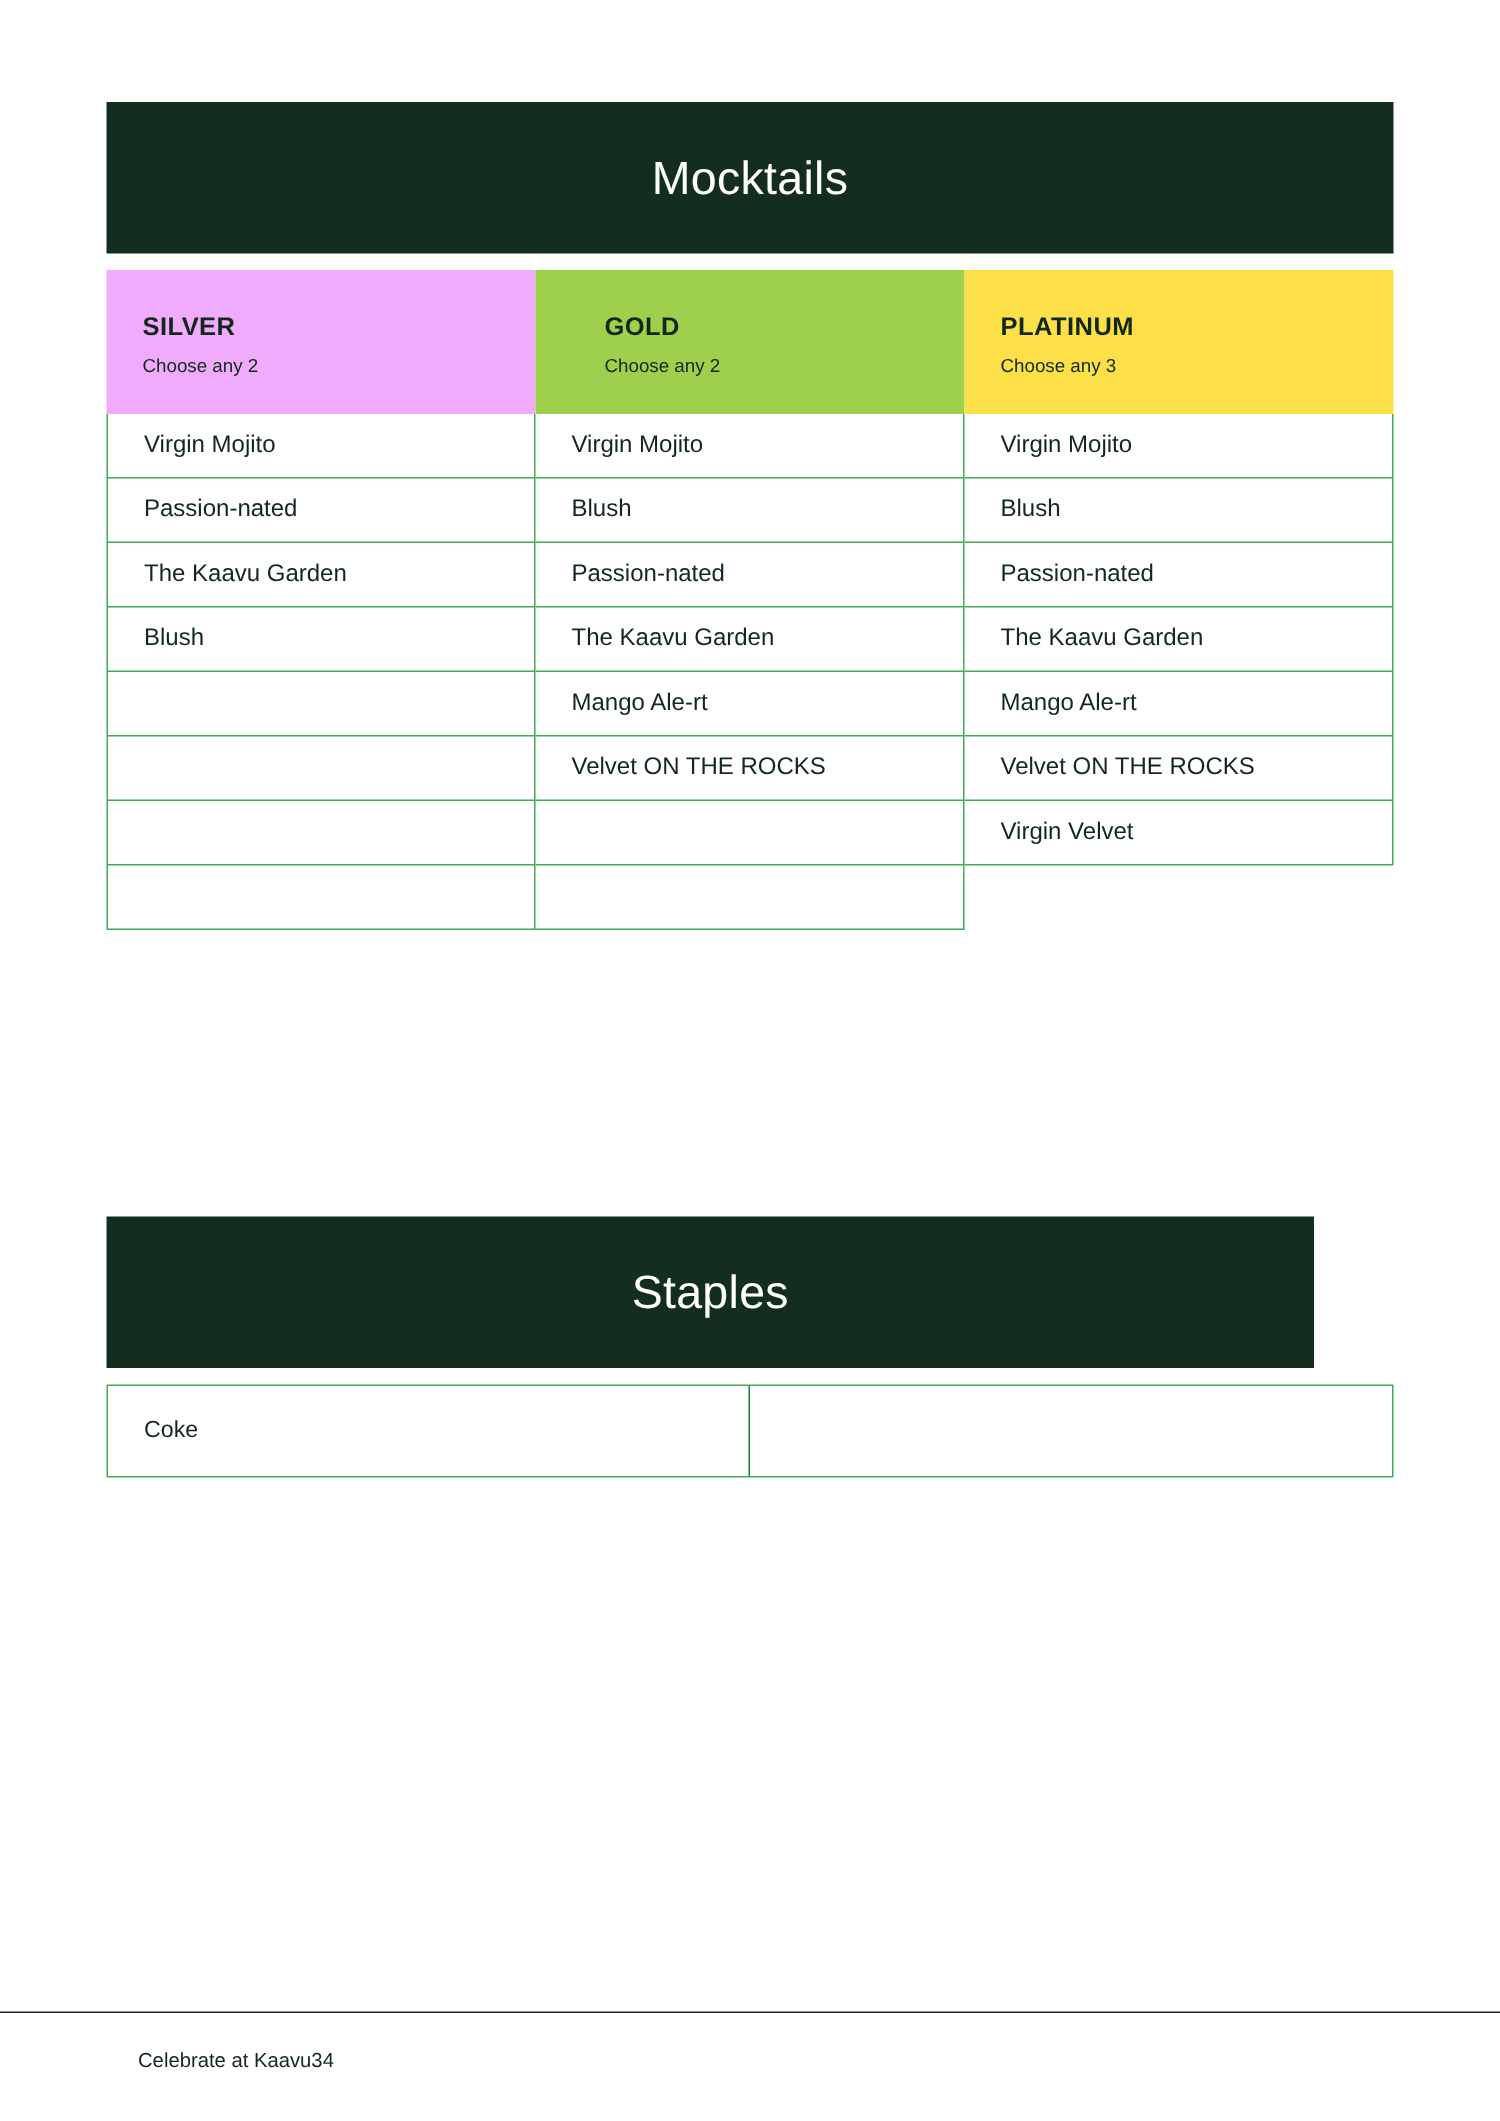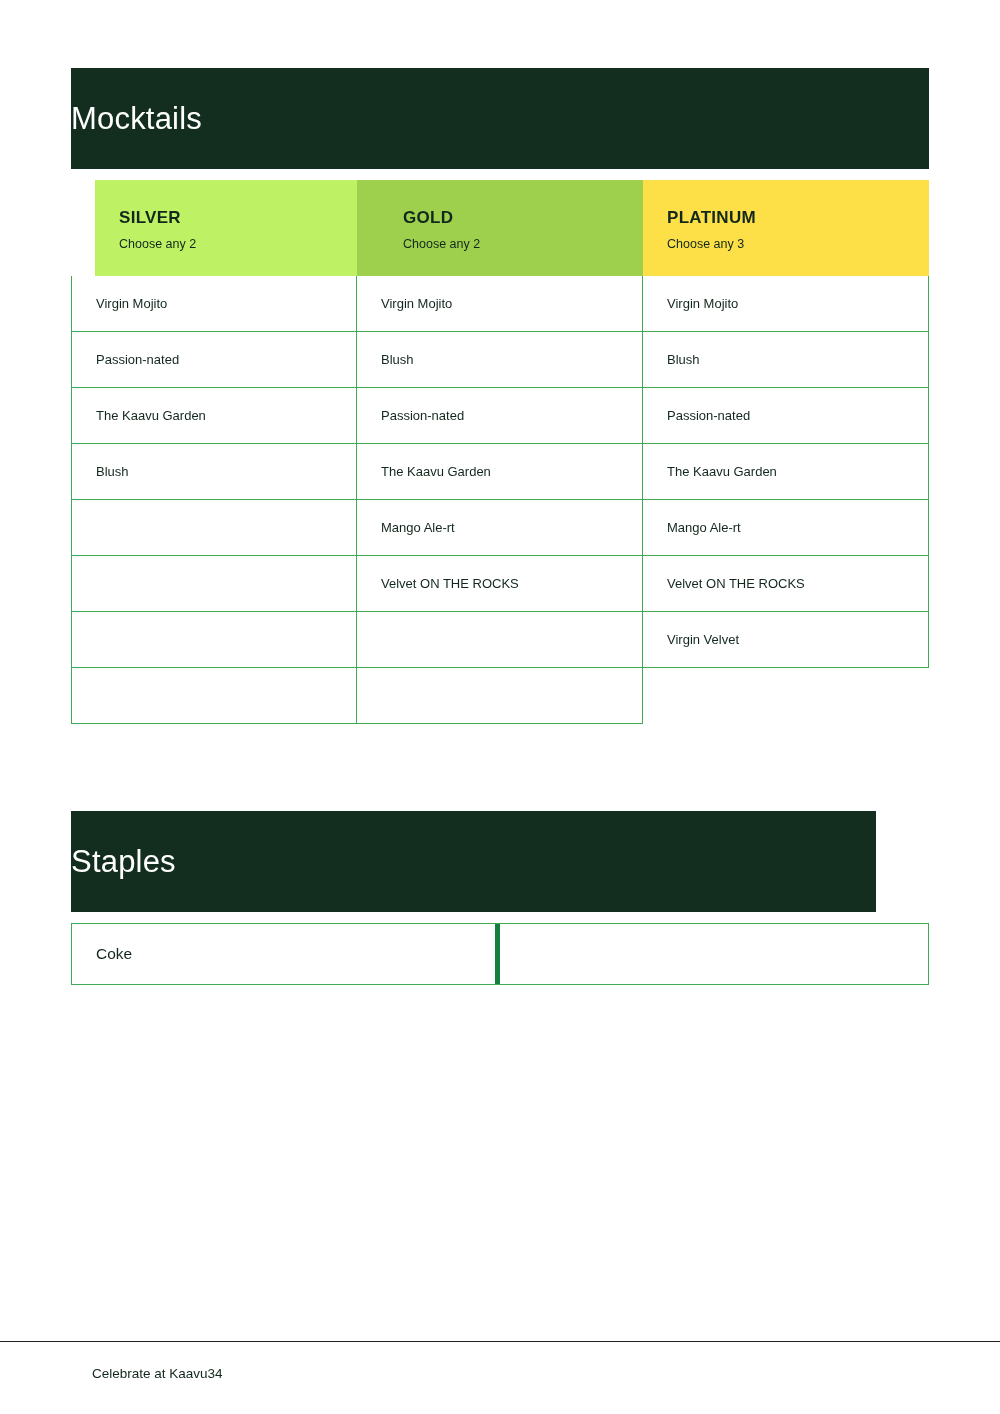--- a/index.html
+++ b/index.html
@@ -23,20 +23,21 @@
     box-sizing: border-box;
   }
 
   
   .section-banner {
     position: absolute;
     background: #132e1f;
     color: #ffffff;
     display: flex;
     align-items: center;
+    justify-content: center;
   }
   .section-banner .banner-title {
     font-size: 31px;
     font-weight: 400;
     letter-spacing: 0.2px;
     color: #ffffff;
   }
 
   #mocktails-banner {
     left: 71px;
@@ -76,39 +77,39 @@
     letter-spacing: 0.3px;
     display: block;
   }
   .tier-head .tier-sub {
     font-size: 12.5px;
     font-weight: 400;
     color: #13281c;
     display: block;
     margin-top: 9px;
   }
-  .tier-head.silver { background: #bef264; margin-left: 24px; }
+  .tier-head.silver { background: #f0abfc; }
   .tier-head.gold   { background: #9ed04e; padding-left: 46px; }
   .tier-head.platinum { background: #fde047; }
 
   .tier-body {
     border-left: 1px solid #3faa55;
     border-right: 1px solid #3faa55;
     box-sizing: border-box;
   }
   .tier-col:not(:first-child) .tier-body { border-left: none; }
 
   .tier-cell {
-    height: 56px;
+    height: 43px;
     border-bottom: 1px solid #3faa55;
     box-sizing: border-box;
     display: flex;
     align-items: center;
     padding-left: 24px;
-    font-size: 13px;
+    font-size: 16px;
     color: #13281c;
   }
   .tier-cell.empty { color: transparent; }
 
   
   .staples-table {
     position: absolute;
     left: 71px;
     top: 923px;
     width: 858px;
@@ -125,21 +126,21 @@
   .staples-cell {
     width: 50%;
     box-sizing: border-box;
     display: flex;
     align-items: center;
     padding-left: 24px;
     font-size: 15.5px;
     color: #13281c;
   }
   .staples-cell.left {
-    border-right: 5px solid #15803d;
+    border-right: 1px solid #15803d;
   }
 
   
   .footer-rule {
     position: absolute;
     left: 0;
     top: 1341px;
     width: 1000px;
     height: 1px;
     background: #20201f;

